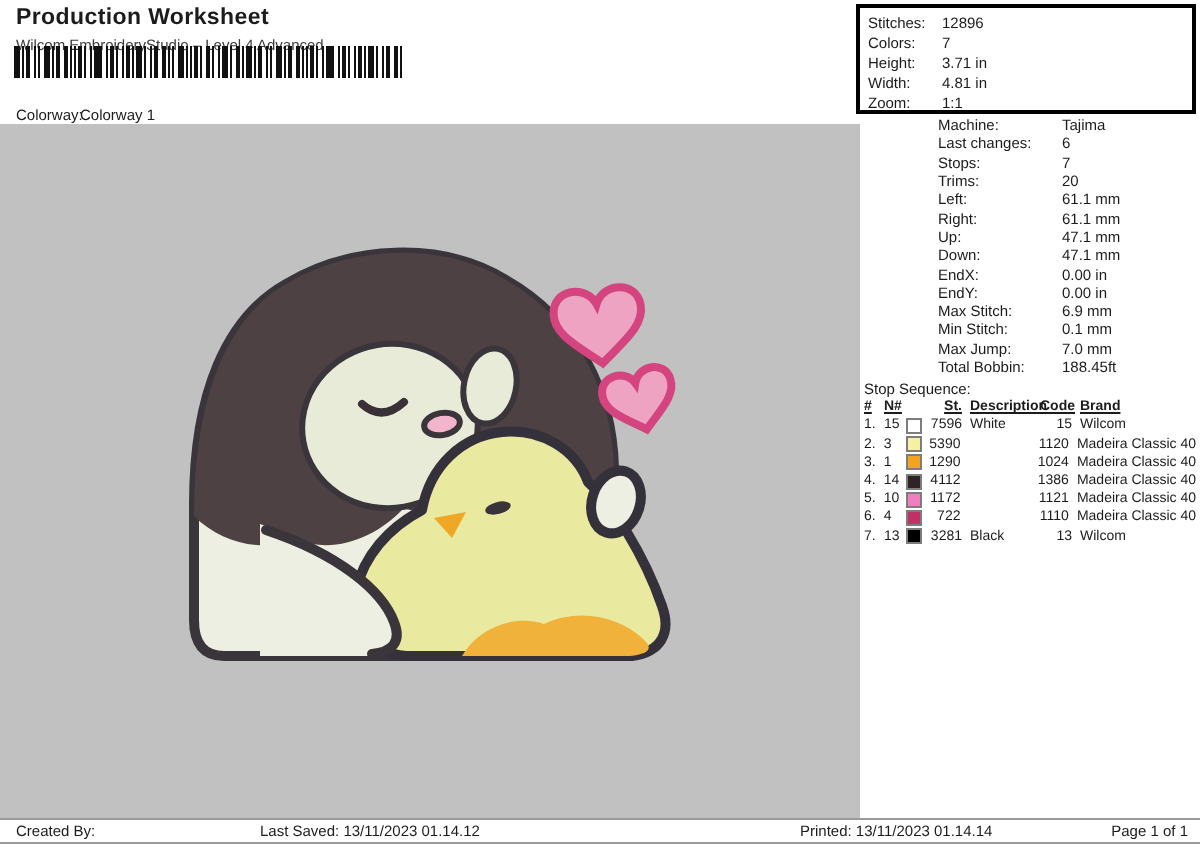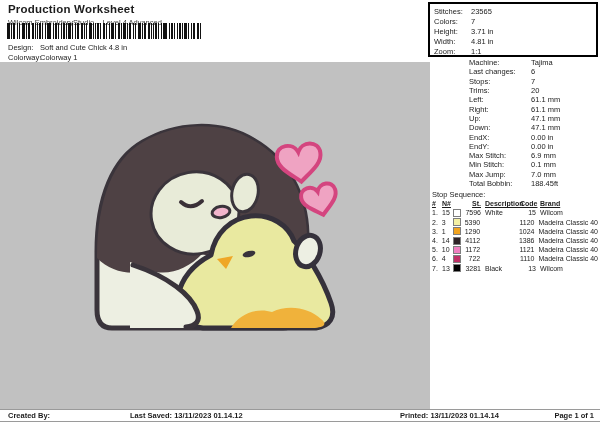--- a/index.html
+++ b/index.html
@@ -50,21 +50,21 @@
   .c-sw { width:11px; }
   .c-st { width:17px; text-align:right; }
   .c-desc { width:39px; padding-left:4px; }
   .c-code { width:16px; text-align:right; }
   .c-brand { flex:1; padding-left:4px; white-space:nowrap; }
   .swatch { display:block; width:8px; height:8px; border:1px solid #7d7d7d; }
 
   
   .foot-line-top { position:absolute; left:0; top:409px; width:600px; border-top:1px solid #9a9a9a; }
   .foot-line-bot { position:absolute; left:0; top:421px; width:600px; border-top:1px solid #9a9a9a; }
-  .footer { position:absolute; left:0; top:411px; width:600px; height:10px; font-size:7.5px;font-weight:bold; }
+  .footer { position:absolute; left:0; top:411px; width:600px; height:10px; font-size:7.5px; }
   .f-created { position:absolute; left:8px; }
   .f-saved { position:absolute; left:130px; }
   .f-printed { position:absolute; left:352px;margin-left:48px; }
   .f-page { position:absolute; right:6px; }
 </style>
 </head>
 <body>
 
 <div class="page">
 
@@ -134,34 +134,30 @@
       <rect x="170" y="0" width="1" height="16" fill="#111"></rect>
       <rect x="172" y="0" width="2" height="16" fill="#111"></rect>
       <rect x="175" y="0" width="1" height="16" fill="#111"></rect>
       <rect x="177" y="0" width="3" height="16" fill="#111"></rect>
       <rect x="181" y="0" width="1" height="16" fill="#111"></rect>
       <rect x="184" y="0" width="1" height="16" fill="#111"></rect>
       <rect x="186" y="0" width="2" height="16" fill="#111"></rect>
       <rect x="190" y="0" width="2" height="16" fill="#111"></rect>
       <rect x="193" y="0" width="1" height="16" fill="#111"></rect>
     </svg>
-  <div class="meta-row design">
-    <span class="lbl">Design:</span>
-    <span>Soft and Cute Chick 4.8 in</span>
-  </div>
   <div class="meta-row colorway">
     <span class="lbl">Colorway:</span>
     <span>Colorway 1</span>
   </div>
 
   <div class="stats-box">
 
       <div class="stats-row">
         <span class="lbl">Stitches:</span>
-        <span>23565</span>
+        <span>12896</span>
       </div>
 
       <div class="stats-row">
         <span class="lbl">Colors:</span>
         <span>7</span>
       </div>
 
       <div class="stats-row">
         <span class="lbl">Height:</span>
         <span>3.71 in</span>

